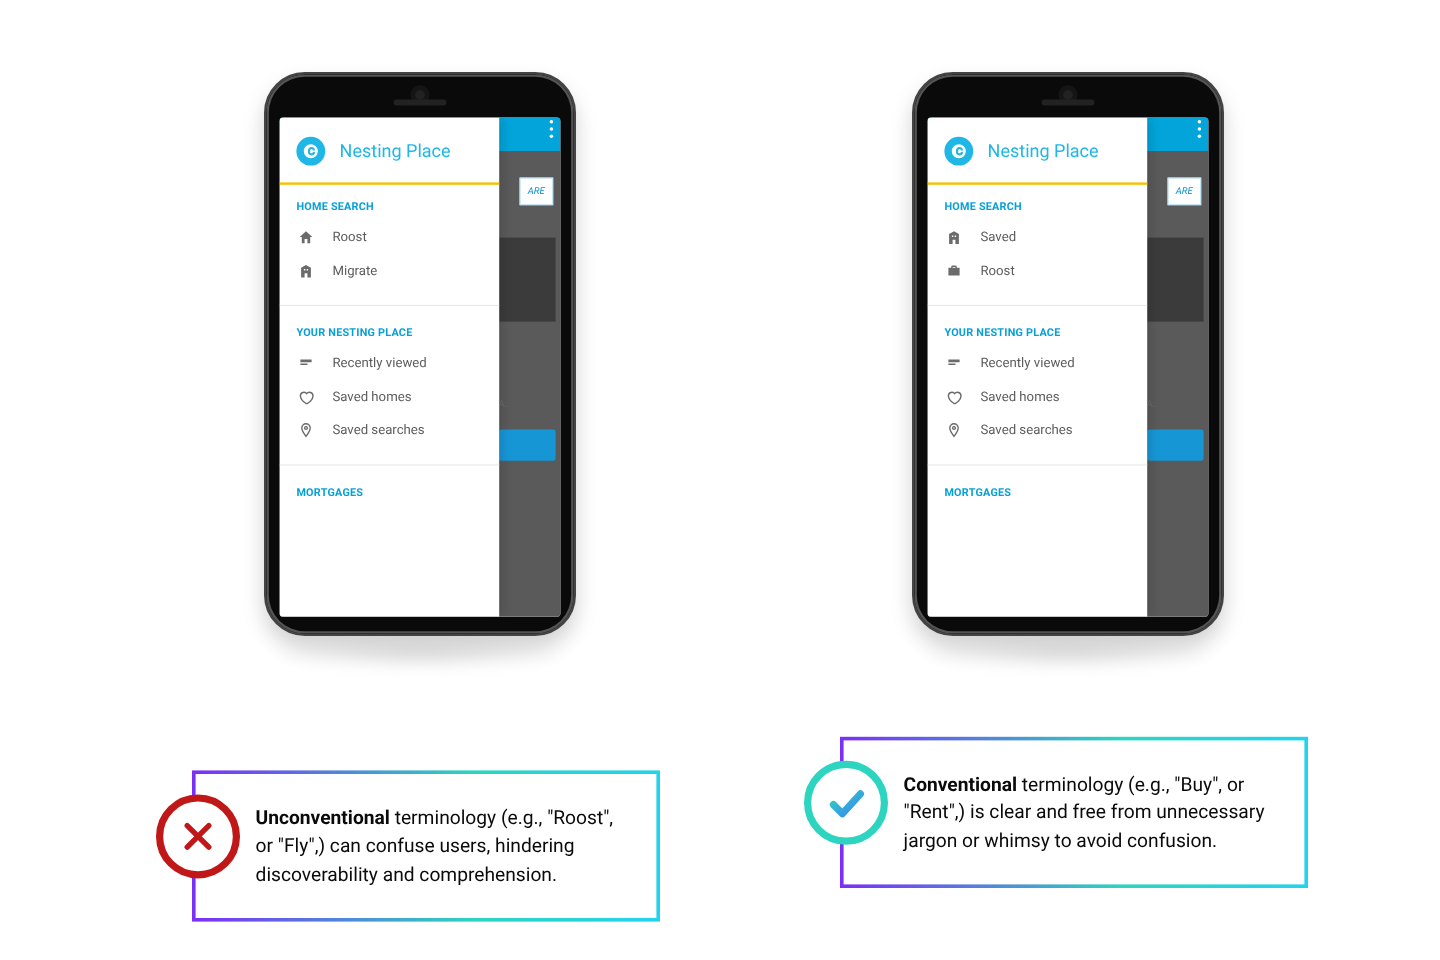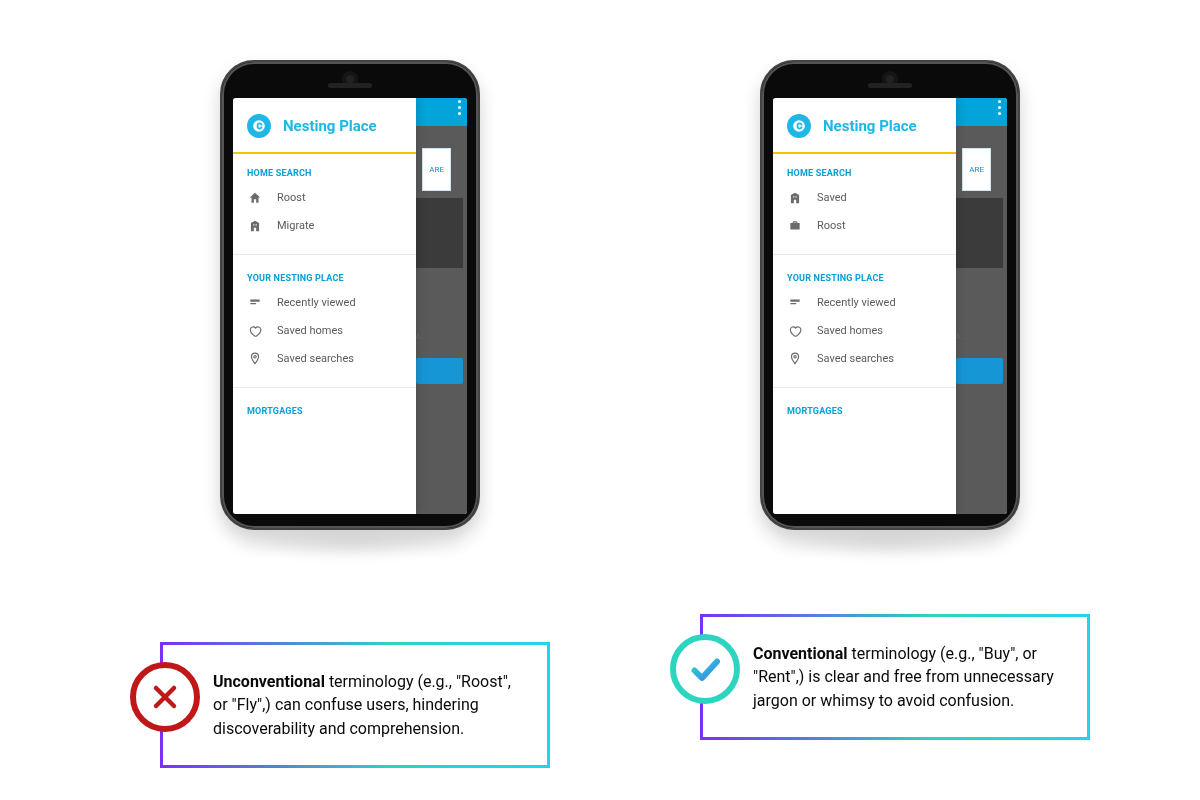--- a/index.html
+++ b/index.html
@@ -70,26 +70,27 @@
     display: flex;
     flex-direction: column;
   }
   .backdrop {
     position: absolute;
     top: 0; left: 0; right: 0; bottom: 0;
     background: linear-gradient(#02a4d9 0 28px, #5a5a5a 28px 100%);
   }
   .bd-btn {
     position: absolute;
-    top: 50px; right: 16px;
-    padding: 16px 6px;
+    top: 50px; right: 6px;
+    padding: 6px 6px;
     font-size: 8px;
     color: #0d8fcd;
     background: #fff;
     border: 1px solid #c8e6f5;
+    font-style: italic;
   }
   .bd-more {
     position: absolute;
     top: 8px; right: 6px;
     width: 3px; height: 3px; background: #fff; border-radius: 50%;
     box-shadow: 0 -6px 0 #fff, 0 6px 0 #fff;
   }
   .bd-card {
     position: absolute;
     left: 78%;
@@ -122,21 +123,21 @@
     background: #1eb7e6;
     color: #fff;
     display: flex; align-items: center; justify-content: center;
     font-size: 14px;
     flex-shrink: 0;
   }
   .brand-name {
     margin-left: 12px;
     color: #1eb7e6;
     font-size: 15px;
-    font-weight: 700;
+    font-weight: 400;
     text-align: center;
   }
   .yellow-bar {
     height: 2px;
     background: #f3c200;
     width: 100%;
   }
   .section-h {
     padding: 14px 14px 6px 14px;
     font-size: 9px;

